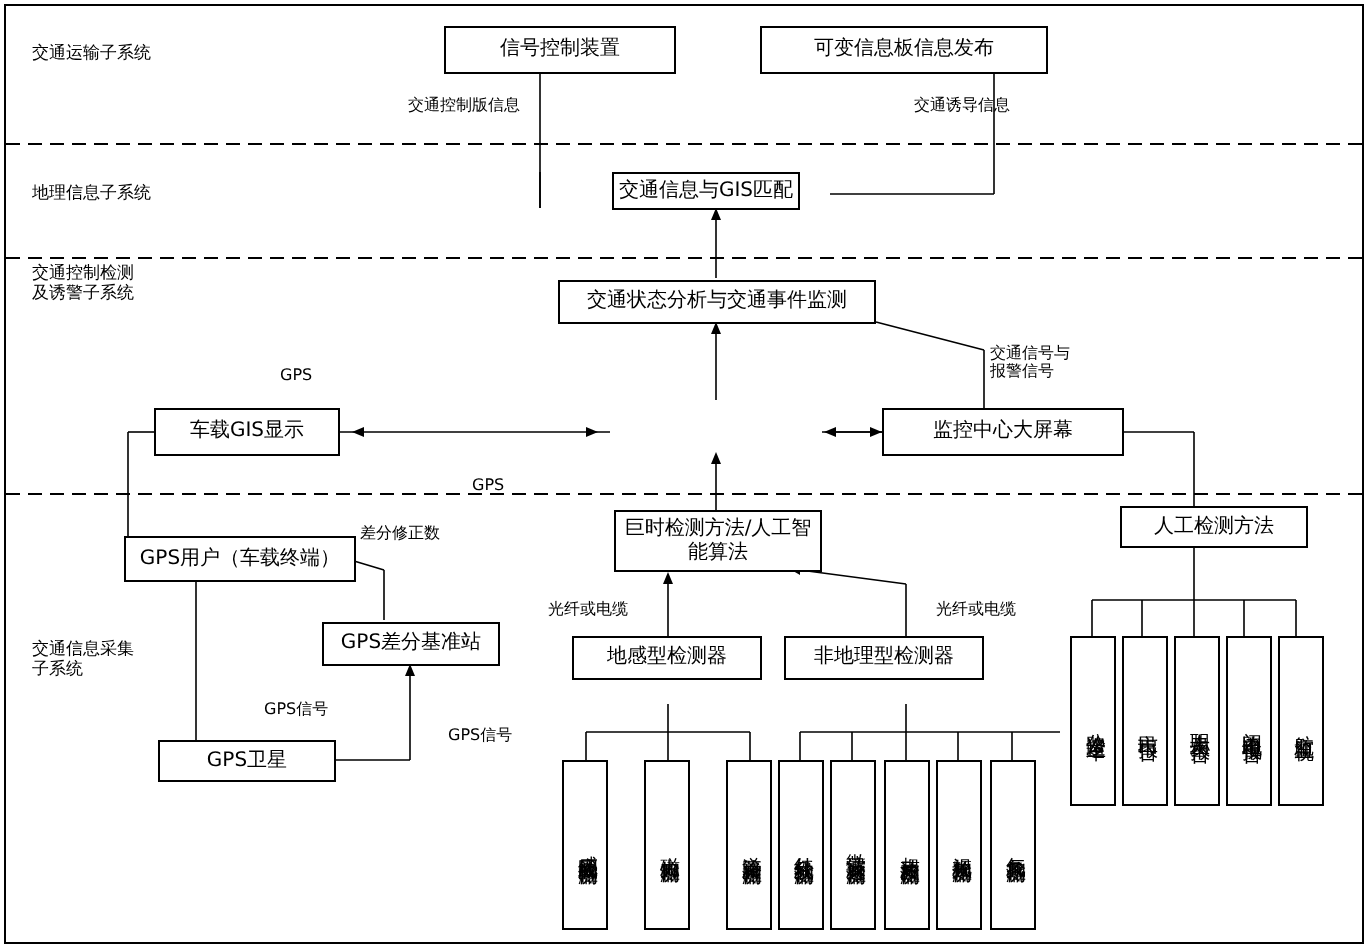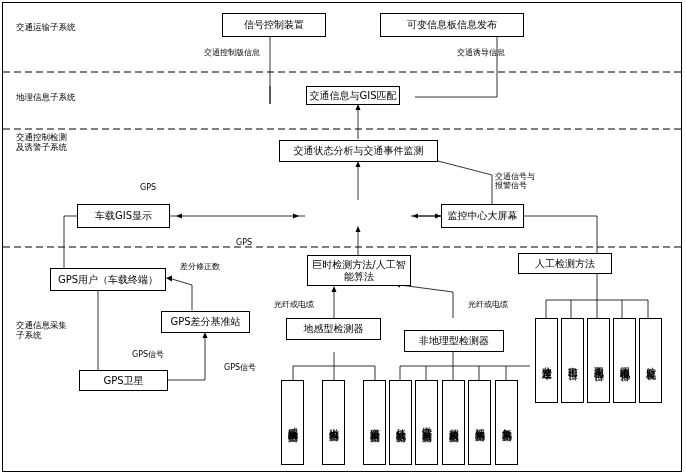--- a/index.html
+++ b/index.html
@@ -134,33 +134,33 @@
     <line class="ln" x1="506" y1="366" x2="506" y2="380"></line>
   </svg>
 
   <div class="zone-label" style="left:16px;top:22px;">交通运输子系统</div>
   <div class="zone-label" style="left:16px;top:92px;">地理信息子系统</div>
   <div class="zone-label" style="left:16px;top:132px;">交通控制检测
 及诱警子系统</div>
   <div class="zone-label" style="left:16px;top:320px;">交通信息采集
 子系统</div>
 
-  <div class="box" style="left:222px;top:13px;width:104px;height:24px;">信号控制装置</div>
+  <div class="box" style="left:222px;top:13px;width:116px;height:24px;">信号控制装置</div>
   <div class="box" style="left:380px;top:13px;width:144px;height:24px;">可变信息板信息发布</div>
   <div class="box" style="left:306px;top:86px;width:94px;height:19px;">交通信息与GIS匹配</div>
   <div class="box" style="left:279px;top:140px;width:159px;height:22px;">交通状态分析与交通事件监测</div>
   <div class="box" style="left:77px;top:204px;width:93px;height:24px;">车载GIS显示</div>
-  <div class="box" style="left:441px;top:204px;width:83px;height:24px;">监控中心大屏幕</div>
+  <div class="box" style="left:441px;top:204px;width:121px;height:24px;">监控中心大屏幕</div>
   <div class="box" style="left:307px;top:255px;width:104px;height:31px;">巨时检测方法/人工智能算法</div>
-  <div class="box" style="left:518px;top:253px;width:94px;height:21px;">人工检测方法</div>
-  <div class="box" style="left:50px;top:268px;width:116px;height:23px;">GPS用户（车载终端）</div>
+  <div class="box" style="left:560px;top:253px;width:94px;height:21px;">人工检测方法</div>
+  <div class="box" style="left:62px;top:268px;width:116px;height:23px;">GPS用户（车载终端）</div>
   <div class="box" style="left:161px;top:311px;width:89px;height:22px;">GPS差分基准站</div>
   <div class="box" style="left:79px;top:370px;width:89px;height:21px;">GPS卫星</div>
   <div class="box" style="left:286px;top:318px;width:95px;height:22px;">地感型检测器</div>
-  <div class="box" style="left:404px;top:318px;width:100px;height:22px;margin-top:12px;">非地理型检测器</div>
+  <div class="box" style="left:392px;top:318px;width:100px;height:22px;">非地理型检测器</div>
 
   <div class="vbox" style="left:281px;top:380px;width:23px;height:85px;">感应线圈检测器</div>
   <div class="vbox" style="left:322px;top:380px;width:23px;height:85px;">磁力检测器</div>
   <div class="vbox" style="left:363px;top:380px;width:23px;height:85px;">道路管检测器</div>
 
   <div class="vbox" style="left:389px;top:380px;width:23px;height:85px;">红外线检测器</div>
   <div class="vbox" style="left:415px;top:380px;width:23px;height:85px;">微波雷达检测器</div>
   <div class="vbox" style="left:442px;top:380px;width:23px;height:85px;">超声波检测器</div>
   <div class="vbox" style="left:468px;top:380px;width:23px;height:85px;">视频检测器</div>
   <div class="vbox" style="left:495px;top:380px;width:23px;height:85px;">气象检测器</div>

